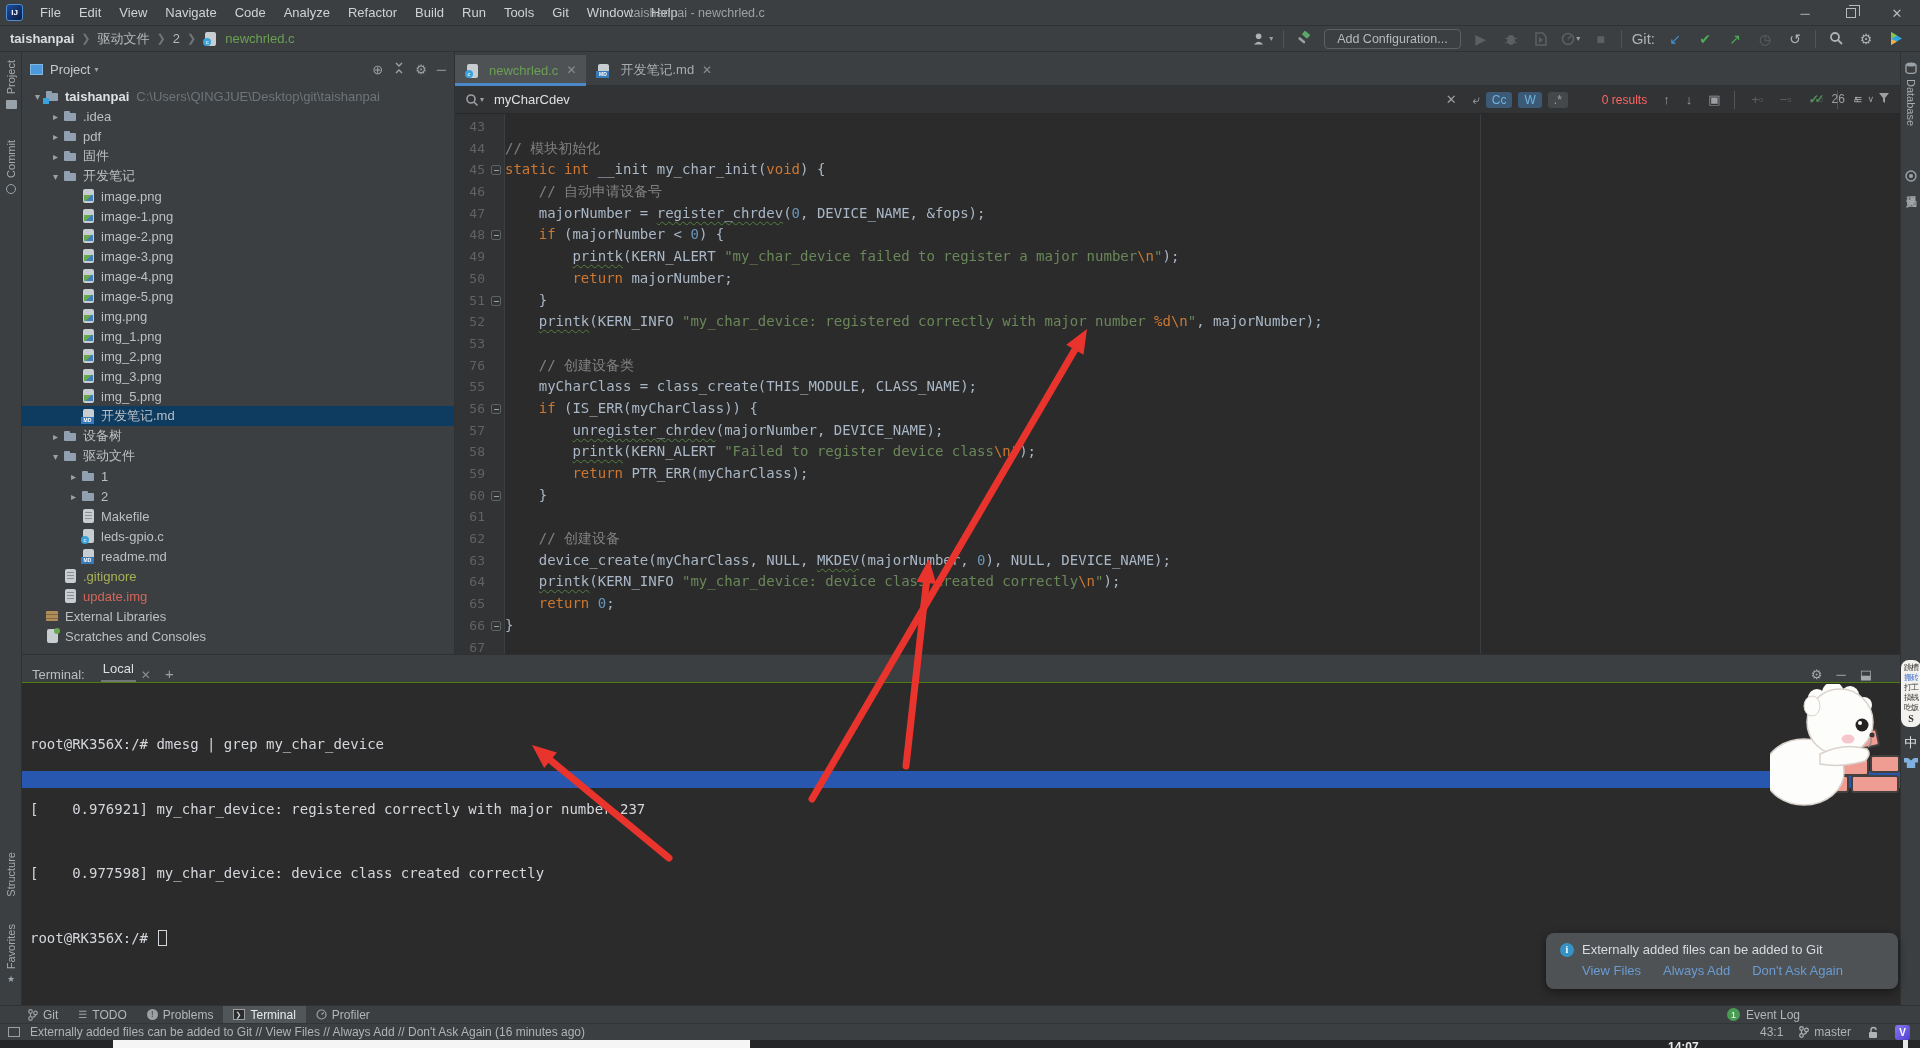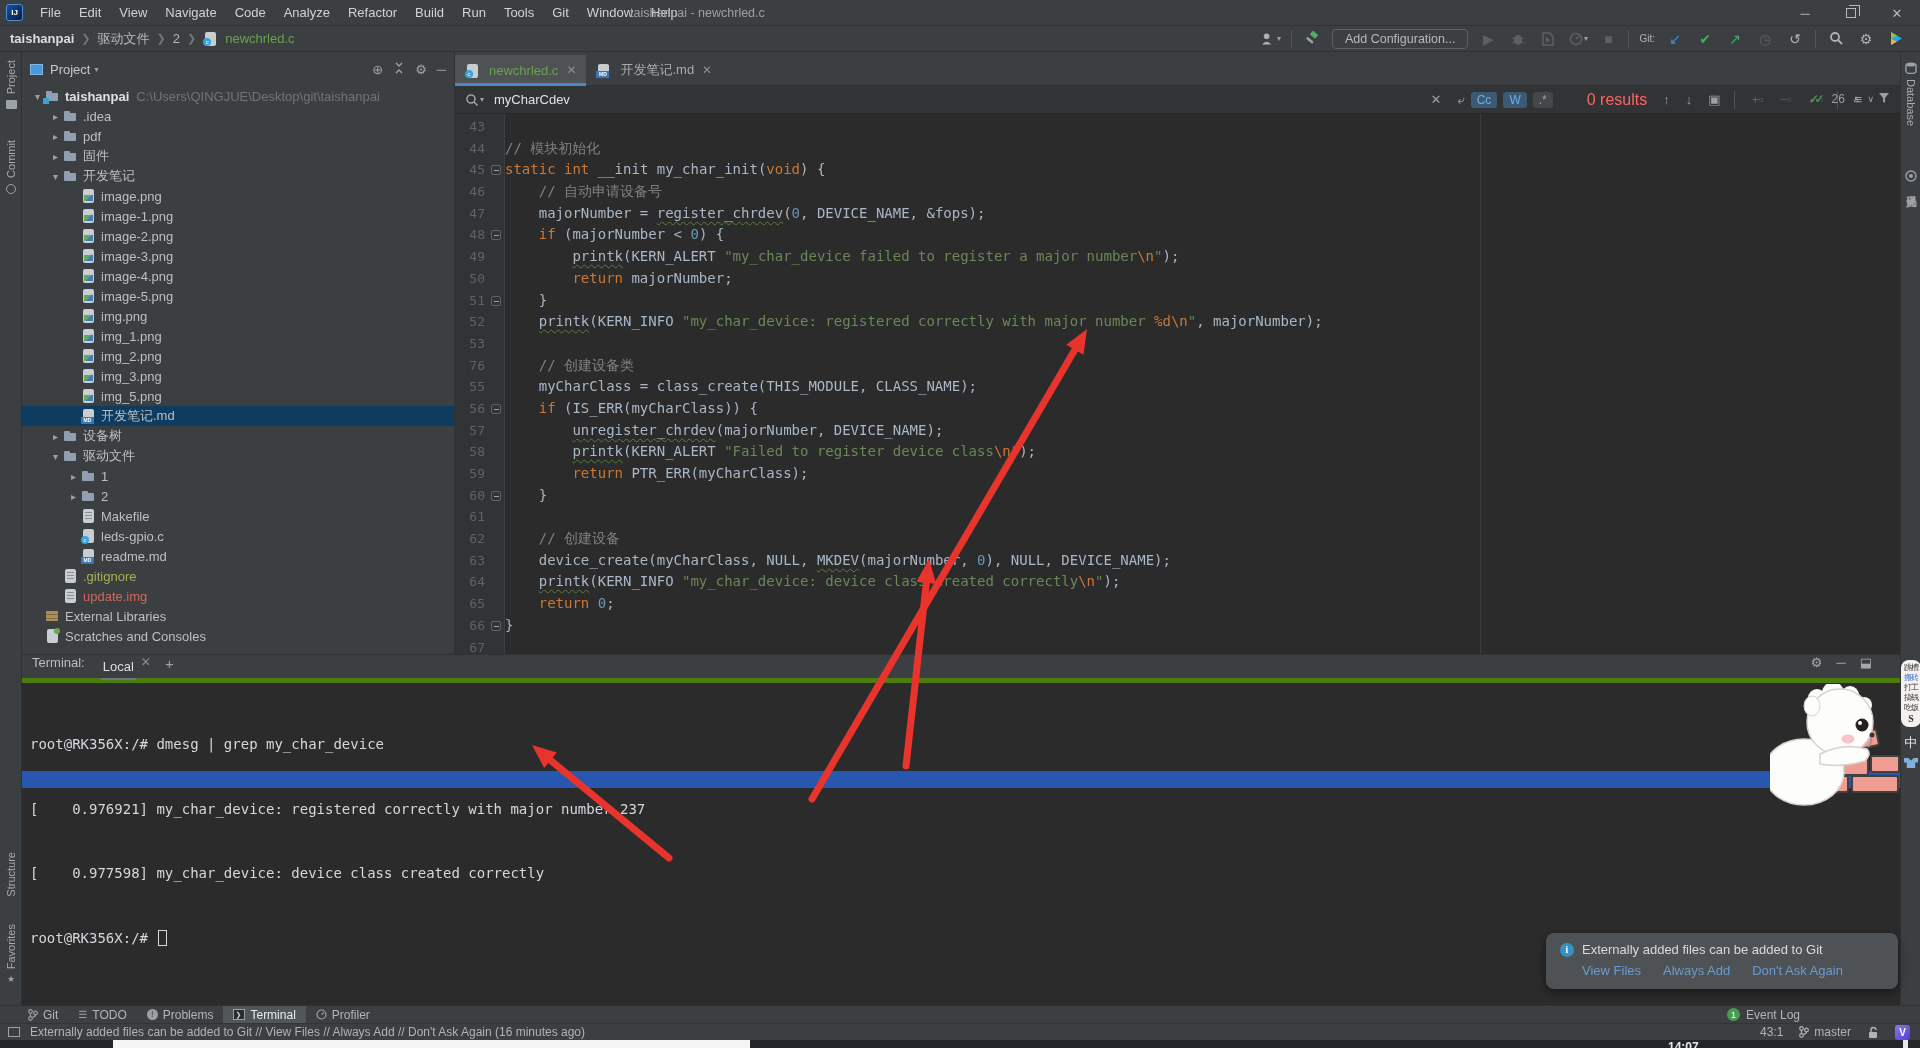--- a/index.html
+++ b/index.html
@@ -30,21 +30,21 @@
   .crumb-sep { color:#70757a; font-size:11px; }
   .crumb-file { color:#6ba054; display:flex; align-items:center; gap:4px; }
   #nav-right { margin-left:auto; display:flex; align-items:center; gap:10px; padding-right:14px; }
   .vsep { width:1px; height:18px; background:#515456; }
   .tbico { width:20px; height:20px; display:flex; align-items:center; justify-content:center;
     font-size:14px; color:#afb1b3; }
   .dis { color:#5c6061 !important; }
   .addcfg { border:1px solid #5e6163; border-radius:4px; padding:2px 12px; font-size:12.5px;
     color:#b7babc; background:#3c3f41; }
   .caret { font-size:8px; color:#9da0a2; margin-left:1px; }
-  .gitlbl { color:#b0b3b5; font-size:10px; }
+  .gitlbl { color:#b0b3b5; font-size:15px; }
   .blue { color:#3d94d9; } .green { color:#4daa57; }
 
   
   #lstripe { position:absolute; left:0; top:52px; width:22px; height:953px; background:#3c3f41;
     border-right:1px solid #2f3133; font-size:11px; color:#a8abad; }
   .vlabel { writing-mode:vertical-rl; transform:rotate(180deg); display:flex; align-items:center; gap:4px; }
   .stripe-item { position:absolute; left:0; width:22px; display:flex; flex-direction:column; align-items:center; }
 
   
   #project { position:absolute; left:22px; top:52px; width:433px; height:602px; background:#3c3f41;
@@ -88,21 +88,21 @@
     color:#a9acaf; position:relative; }
   .tab.active { background:#4e5254; }
   .tab.active:after { content:""; position:absolute; left:0; bottom:-1px; height:3px; width:100%; background:#4a88c7; }
   .tab .tclose { color:#8a8e91; font-size:12px; margin-left:2px; }
   .tab-green { color:#6ba054; }
   #searchbar { height:28px; background:#313335; border-bottom:1px solid #262829; display:flex; align-items:center;
     padding:0 10px; font-size:13px; }
   .chip { border-radius:3px; padding:1px 6px; font-size:12px; margin-left:6px; }
   .chip.on { background:#3c5a75; color:#6fb3e0; }
   .chip.off { background:#45484a; color:#9da0a3; }
-  .results { color:#ff6464; font-size:16px; margin-left:34px; }
+  .results { color:#ff6464; font-size:12px; margin-left:34px; }
   .sico { color:#9da0a3; margin-left:16px; font-size:13px; }
   #code { position:absolute; left:0; top:62px; right:0; bottom:0; overflow:hidden;
     font-family:"DejaVu Sans Mono", monospace; font-size:14px; line-height:21.7px; }
   #gutter-bg { position:absolute; left:0; top:0; bottom:0; width:50px; background:#313335; border-right:1px solid #3c3f41; }
   #margin-guide { position:absolute; left:1025px; top:0; bottom:0; width:1px; background:#3a3d3f; }
   .cl { position:relative; height:21.7px; white-space:pre; }
   .ln { position:absolute; left:0; width:30px; text-align:right; color:#606366; font-size:13px; }
   .foldbox { position:absolute; left:36px; top:6px; width:10px; height:10px; border:1px solid #5f6364;
     border-radius:2px; background:#313335; }
   .foldbox:after { content:""; position:absolute; left:2px; top:4px; width:5px; height:1px; background:#9da0a2; }
@@ -123,22 +123,22 @@
   .strow { font-size:8px; color:#3a3a3a; line-height:10px; letter-spacing:-1px; white-space:nowrap; }
   .strow.hl { color:#3d6fd0; }
   .st-s { font-size:10px; font-weight:bold; color:#333; font-family:"Liberation Serif",serif; }
   .st-cn { position:absolute; left:0; top:682px; width:20px; text-align:center; color:#e3e5e7; font-size:13px; }
   .tshirt { position:absolute; left:3px; top:706px; width:14px; height:10px; background:#7fb0e0;
     clip-path:polygon(0 0,30% 0,50% 25%,70% 0,100% 0,100% 45%,80% 45%,80% 100%,20% 100%,20% 45%,0 45%); }
 
   
   #terminal { position:absolute; left:22px; top:654px; width:1878px; height:351px; background:#2b2b2b;
     border-top:1px solid #2f3133; }
-  #term-head { height:28px; background:#3c3f41; border-bottom:5px solid #4d7c0f; display:flex;
-    align-items:flex-start; padding:0 10px; font-size:13px; }
+  #term-head { height:28px; background:#3c3f41; border-bottom:1px solid #4d7c0f; display:flex;
+    align-items:flex-end; padding:0 10px; font-size:13px; }
   #term-tab { margin-left:16px; color:#dcdee0; border-bottom:2px solid #70767a; padding:4px 2px; }
   #term-head .tclose { color:#8a8e91; margin-left:5px; font-size:12px; }
   #term-plus { margin-left:14px; color:#9da0a2; font-size:15px; }
   #term-icons { margin-left:auto; display:flex; gap:14px; padding-right:18px; color:#a6a9ab; font-size:13px; }
   #term-body { padding:8px 0 0 8px; font-family:"DejaVu Sans Mono", monospace; font-size:14px;
     line-height:21.5px; color:#d4d7dc; white-space:pre; }
   .cursor { display:inline-block; width:9px; height:16px; border:1.5px solid #d4d7dc; vertical-align:-3px; margin-left:2px; }
   #term-selbar { position:absolute; left:0; top:116px; width:100%; height:17px; background:#2857b0; }
 
   

